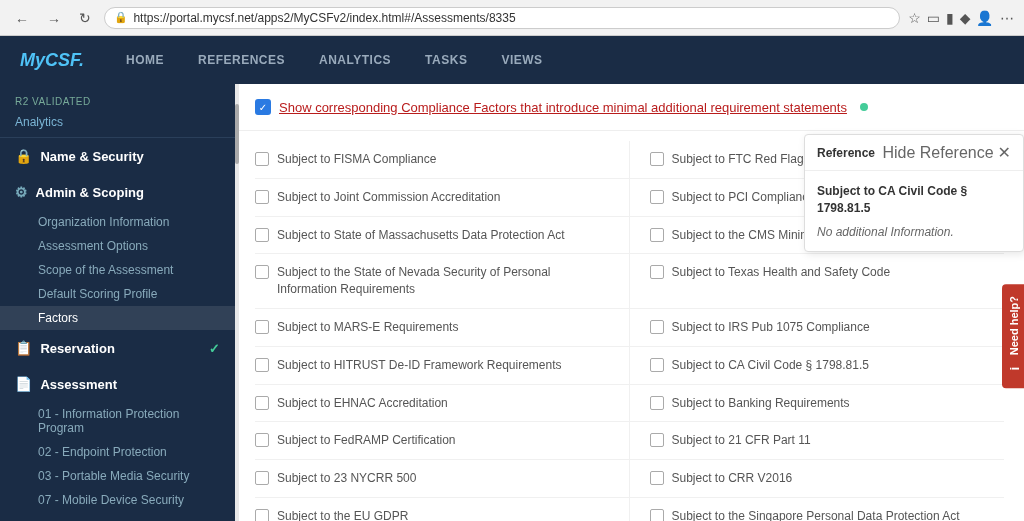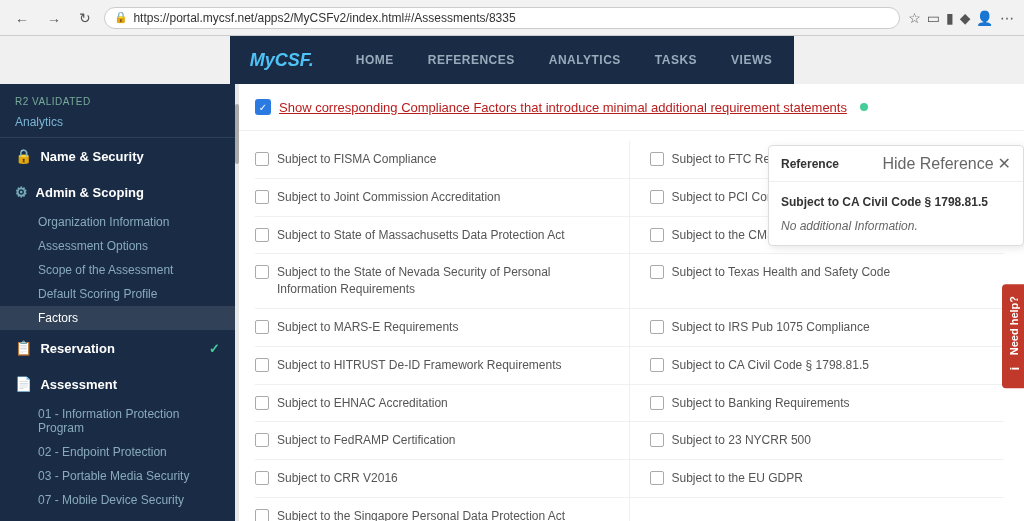--- a/index.html
+++ b/index.html
@@ -34,21 +34,21 @@
       color: #333;
       display: flex;
       align-items: center;
       gap: 5px;
     }
     .address-bar-lock { color: #4a4; font-size: 11px; }
     .browser-actions { display: flex; gap: 6px; align-items: center; color: #555; font-size: 14px; }
     .browser-actions span { cursor: pointer; }
 
     
-    .app { display: flex; flex-direction: column; height: calc(100vh - 36px); align-items: center; }
+    .app { display: flex; flex-direction: column; height: calc(100vh - 36px); }
 
     
     .top-nav {
       background: #1a2c45;
       height: 48px;
       display: flex;
       align-items: center;
       padding: 0 20px;
       gap: 30px;
     }
@@ -175,22 +175,22 @@
       margin-top: 1px;
       cursor: pointer;
       background: white;
     }
     .compliance-item .text { font-size: 12px; color: #555; line-height: 1.4; }
 
     
     .reference-panel {
       position: absolute;
       right: 0;
-      top: 61px;
-      width: 256px;
+      top: 50px;
+      width: 220px;
       background: white;
       border: 1px solid #ddd;
       border-radius: 4px;
       box-shadow: 2px 2px 8px rgba(0,0,0,0.1);
       z-index: 10;
     }
     .reference-header {
       display: flex;
       align-items: center;
       justify-content: space-between;
@@ -394,20 +394,24 @@
         </div>
         <div class="compliance-item">
           <div class="cb-unchecked"></div>
           <span class="text">Subject to Banking Requirements</span>
         </div>
 
         <div class="compliance-item">
           <div class="cb-unchecked"></div>
           <span class="text">Subject to FedRAMP Certification</span>
         </div>
+        <div class="compliance-item">
+          <div class="cb-unchecked"></div>
+          <span class="text">Subject to 21 CFR Part 11</span>
+        </div>
 
         <div class="compliance-item">
           <div class="cb-unchecked"></div>
           <span class="text">Subject to 23 NYCRR 500</span>
         </div>
         <div class="compliance-item">
           <div class="cb-unchecked"></div>
           <span class="text">Subject to CRR V2016</span>
         </div>
 

